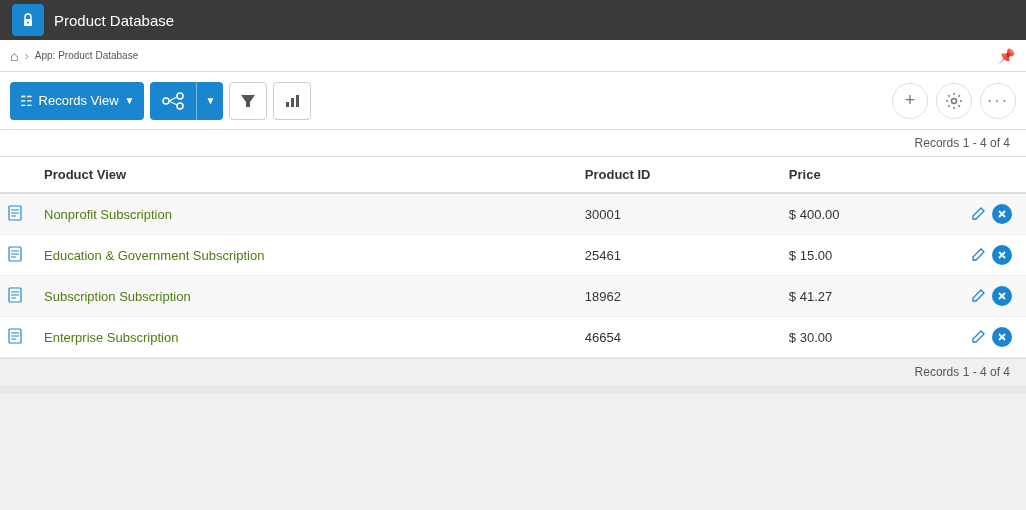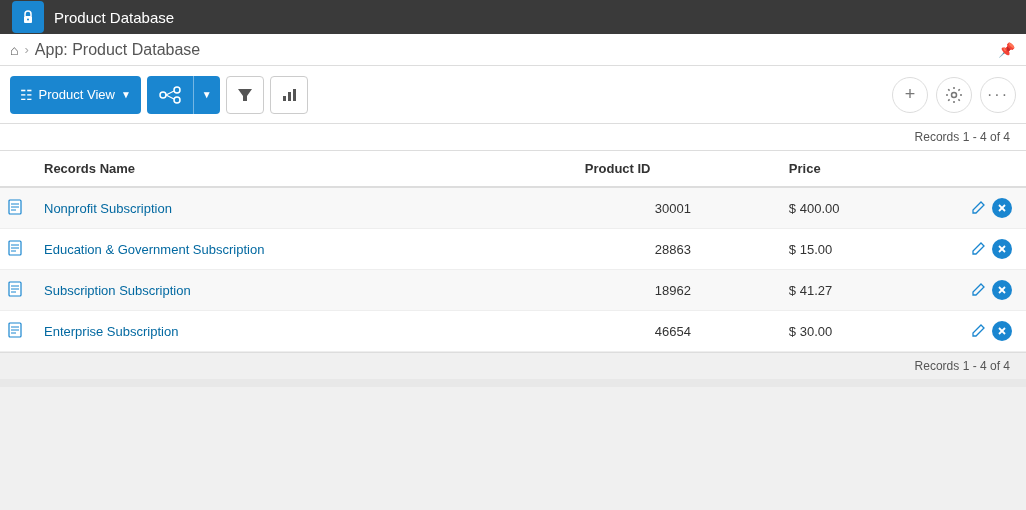--- a/index.html
+++ b/index.html
@@ -4,21 +4,21 @@
   <style>
     * { box-sizing: border-box; margin: 0; padding: 0; }
     body { font-family: Arial, sans-serif; font-size: 13px; background: #f0f0f0; color: #333; }
 
     
     .app-header {
       background: #3a3a3a;
       display: flex;
       align-items: center;
       padding: 0 12px;
-      height: 34px;
+      height: 40px;
     }
     .app-header-icon {
       width: 32px; height: 32px;
       background: #1a86d0;
       border-radius: 4px;
       display: flex; align-items: center; justify-content: center;
       margin-right: 10px;
     }
     .app-header-title {
       color: #fff;
@@ -39,21 +39,21 @@
       font-size: 14px;
       color: #555;
       margin-right: 6px;
     }
     .breadcrumb-separator {
       color: #aaa;
       margin-right: 6px;
     }
     .breadcrumb-text {
       color: #555;
-      font-size: 16px;
+      font-size: 10px;
     }
     .breadcrumb-pin {
       margin-left: auto;
       color: #888;
       font-size: 14px;
     }
 
     
     .toolbar {
       background: #fff;
@@ -168,28 +168,28 @@
     }
     tbody tr:nth-child(even) {
       background: #fff;
     }
     td {
       padding: 10px 14px;
       font-size: 13px;
       vertical-align: middle;
     }
     td.right-align {
-      text-align: center;
+      text-align: left;
     }
     .row-icon {
       width: 24px;
       padding: 10px 4px 10px 8px;
     }
     .product-link {
-      color: #0369a1;
+      color: #4d7c0f;
       cursor: pointer;
       text-decoration: none;
     }
     .action-cell {
       display: flex;
       align-items: center;
       gap: 6px;
       justify-content: flex-end;
     }
     .edit-icon {
@@ -241,21 +241,21 @@
   <span class="breadcrumb-separator">›</span>
   <span class="breadcrumb-text">App: Product Database</span>
   <span class="breadcrumb-pin">📌</span>
 </div>
 
 <div class="toolbar">
 
   <div class="view-selector">
     <div class="view-selector-main">
       <span style="font-size:14px;">☷</span>
-      <span style="font-size:13px; color:#fff;">Product View</span>
+      <span style="font-size:13px; color:#fff;">Records View</span>
       <span style="font-size:10px;">▼</span>
     </div>
   </div>
 
   <div class="workflow-btn">
     <div class="workflow-icon-part">
       <svg width="22" height="18" viewBox="0 0 22 18" fill="none">
         <circle cx="4" cy="9" r="3" stroke="white" stroke-width="1.5"></circle>
         <circle cx="18" cy="4" r="3" stroke="white" stroke-width="1.5"></circle>
         <circle cx="18" cy="14" r="3" stroke="white" stroke-width="1.5"></circle>
@@ -298,21 +298,21 @@
   </div>
 </div>
 
 <div class="table-container">
   <div class="records-count">Records 1 - 4 of 4</div>
 
   <table>
     <thead>
       <tr>
         <th style="width:30px;"></th>
-        <th>Records Name</th>
+        <th>Product View</th>
         <th class="right-align">Product ID</th>
         <th>Price</th>
         <th style="width:80px;"></th>
       </tr>
     </thead>
     <tbody id="table-body">
     <tr>
           <td class="row-icon"><svg width="14" height="16" viewBox="0 0 14 16" fill="none">
               <rect x="1" y="1" width="12" height="14" rx="1" fill="#fff" stroke="#1a86d0" stroke-width="1.2"></rect>
               <line x1="3" y1="5" x2="11" y2="5" stroke="#1a86d0" stroke-width="1"></line>
@@ -337,21 +337,21 @@
           </td>
         </tr>
         <tr>
           <td class="row-icon"><svg width="14" height="16" viewBox="0 0 14 16" fill="none">
               <rect x="1" y="1" width="12" height="14" rx="1" fill="#fff" stroke="#1a86d0" stroke-width="1.2"></rect>
               <line x1="3" y1="5" x2="11" y2="5" stroke="#1a86d0" stroke-width="1"></line>
               <line x1="3" y1="8" x2="11" y2="8" stroke="#1a86d0" stroke-width="1"></line>
               <line x1="3" y1="11" x2="8" y2="11" stroke="#1a86d0" stroke-width="1"></line>
             </svg></td>
           <td><span class="product-link">Education &amp; Government Subscription</span></td>
-          <td class="right-align">28863</td>
+          <td class="right-align">25461</td>
           <td>$ 15.00</td>
           <td>
             <div class="action-cell">
               <span class="edit-icon"><svg width="14" height="14" viewBox="0 0 14 14" fill="none">
                   <path d="M9 2l3 3L4 13H1v-3L9 2z" stroke="#1a86d0" stroke-width="1.3" fill="none"></path>
                 </svg></span>
               <div class="delete-btn">
                 <svg width="10" height="10" viewBox="0 0 10 10" fill="white">
                   <line x1="2" y1="2" x2="8" y2="8" stroke="white" stroke-width="1.8"></line>
                   <line x1="8" y1="2" x2="2" y2="8" stroke="white" stroke-width="1.8"></line>

